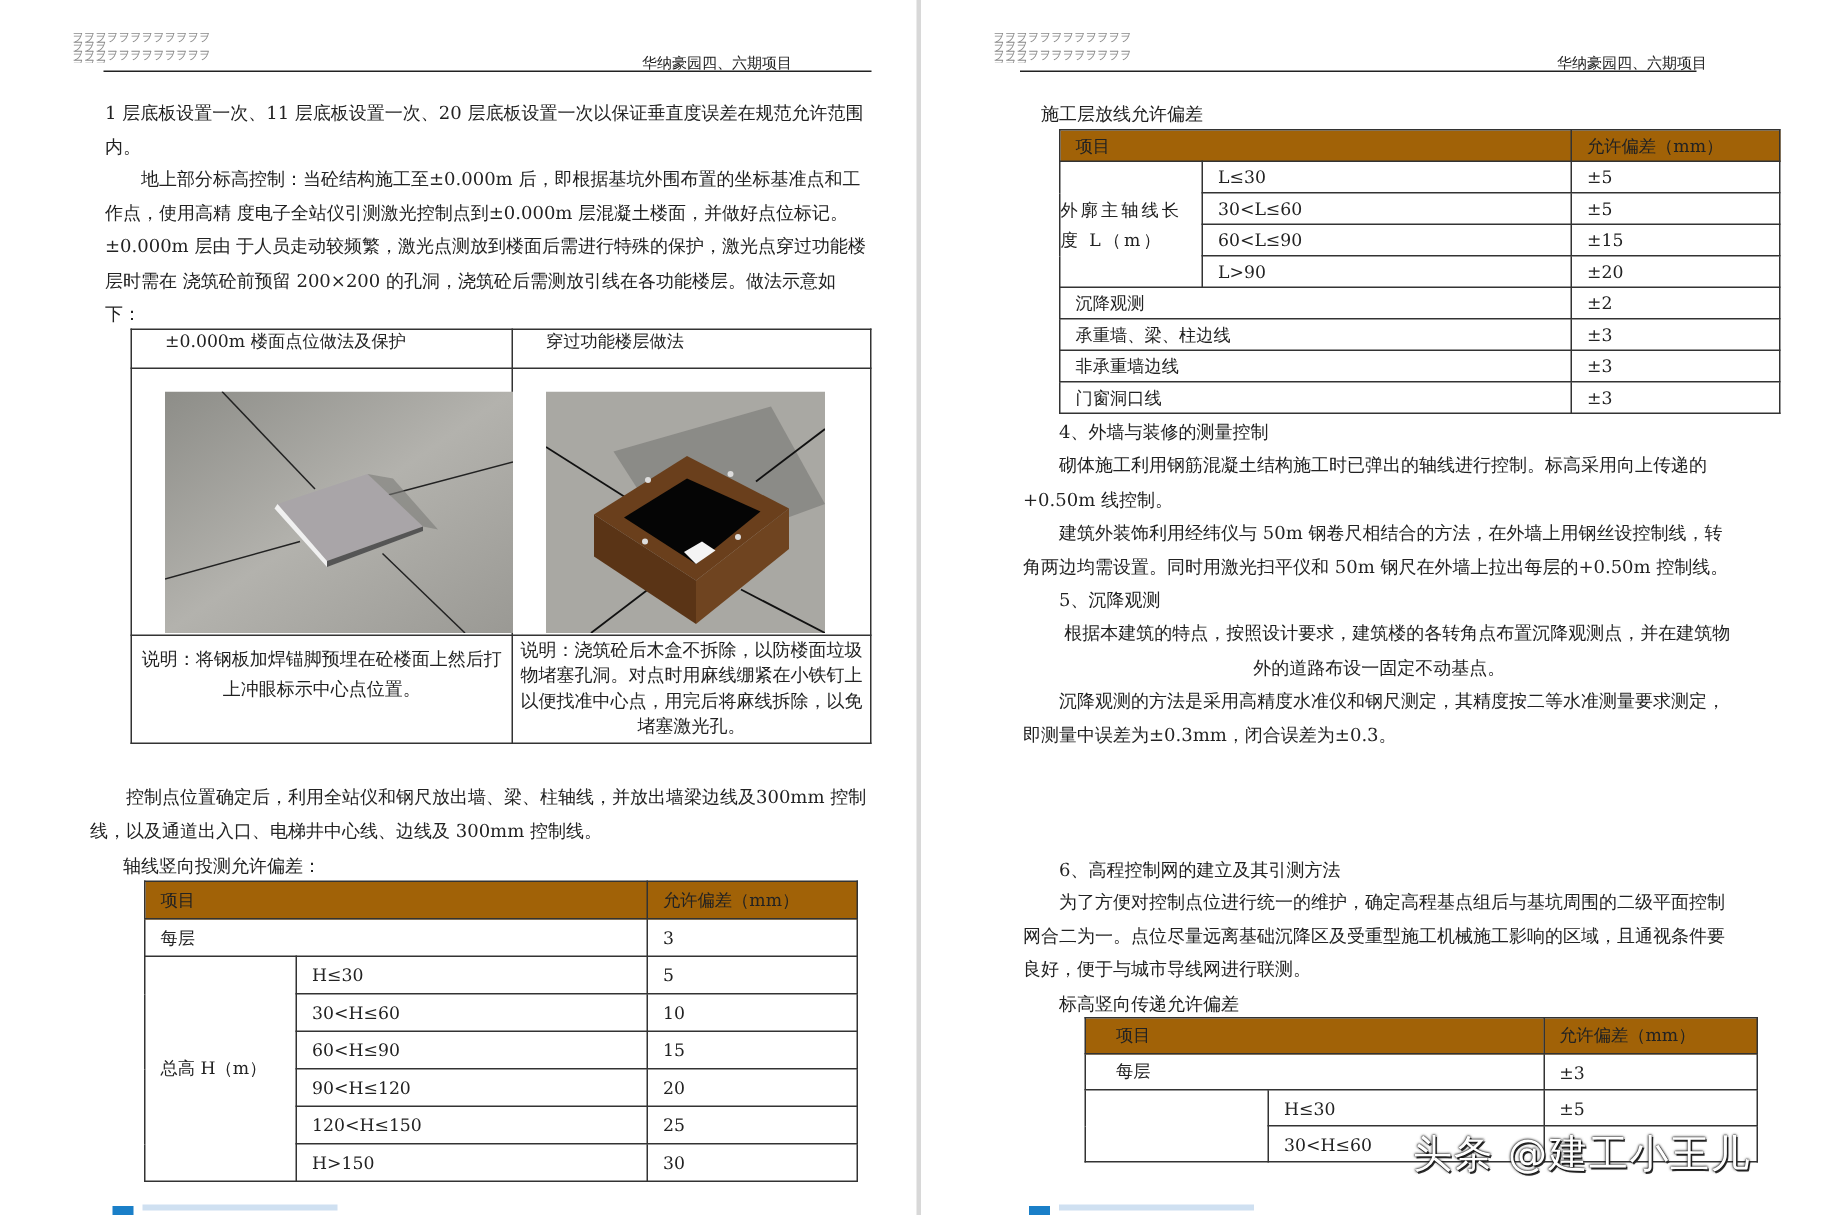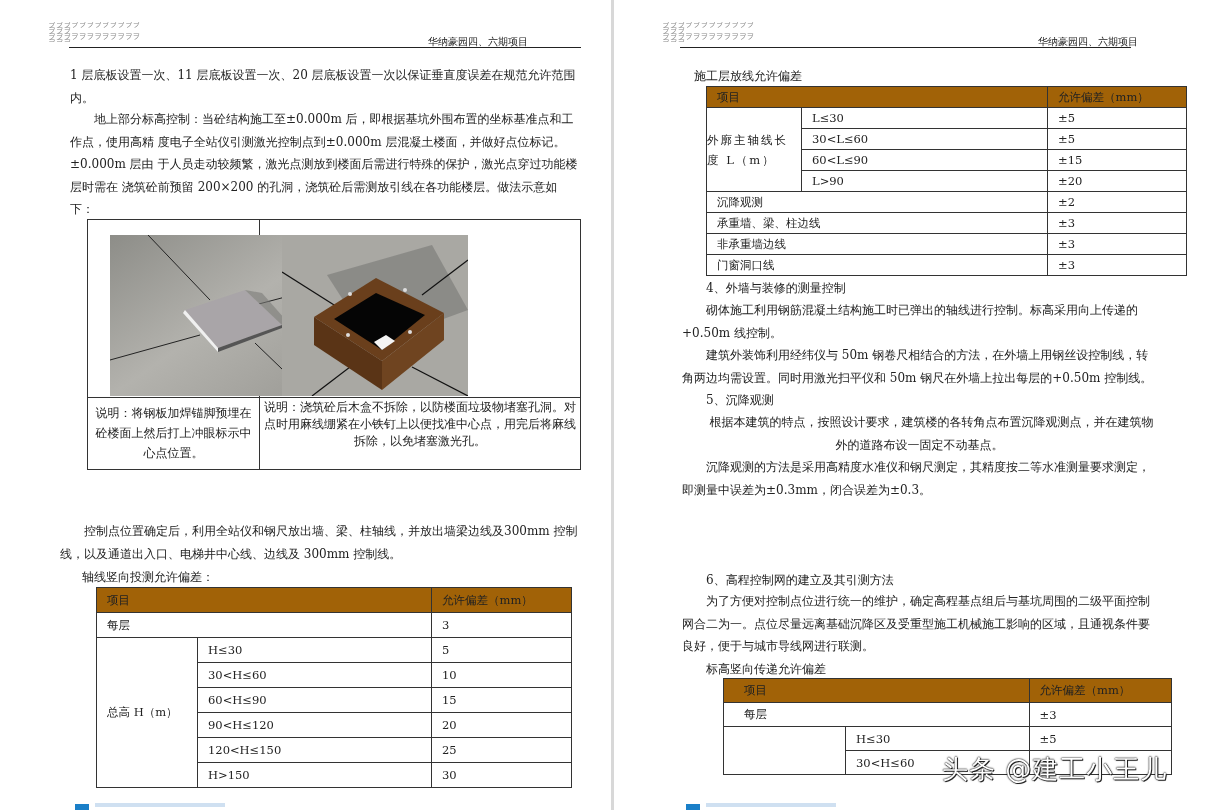--- a/index.html
+++ b/index.html
@@ -30,20 +30,24 @@
 <div class="page" id="page-left">
   <div class="logo" style="left:48px;">ヲヲヲヲヲヲヲヲヲヲヲヲヲヲヲ<br>ヲヲヲヲヲヲヲヲヲヲヲヲヲヲヲ<br>ヲヲヲヲヲヲヲヲヲヲヲヲヲヲヲ</div>
   <div class="header-title" style="left:428px;">华纳豪园四、六期项目</div>
   <div class="header-rule" style="left:69px; width:512px;"></div>
 
   <div class="para" style="left:70px; top:64px; width:510px;">1 层底板设置一次、11 层底板设置一次、20 层底板设置一次以保证垂直度误差在规范允许范围内。</div>
   <div class="para indent" style="left:70px; top:108px; width:510px;">地上部分标高控制：当砼结构施工至±0.000m 后，即根据基坑外围布置的坐标基准点和工作点，使用高精 度电子全站仪引测激光控制点到±0.000m 层混凝土楼面，并做好点位标记。±0.000m 层由 于人员走动较频繁，激光点测放到楼面后需进行特殊的保护，激光点穿过功能楼层时需在 浇筑砼前预留 200×200 的孔洞，浇筑砼后需测放引线在各功能楼层。做法示意如下：</div>
 
   <table class="photo-table" style="left:87px; top:219px; width:494px;">
     <tbody>
+        <tr style="height:26px;">
+      <td style="width:254px; padding-left:22px;">±0.000m 楼面点位做法及保护</td>
+      <td style="padding-left:22px;">穿过功能楼层做法</td>
+    </tr>
     <tr style="height:178px;">
       <td style="position:relative; padding:0;">
         <svg class="img-left" style="left:22px; top:15px;" width="232" height="161" viewBox="0 0 232 161">
           <defs>
             <linearGradient id="floorL" x1="0" y1="0" x2="1" y2="1">
               <stop offset="0" stop-color="#8d8d88"></stop>
               <stop offset="0.5" stop-color="#b3b2ad"></stop>
               <stop offset="1" stop-color="#9a9994"></stop>
             </linearGradient>
           </defs>

